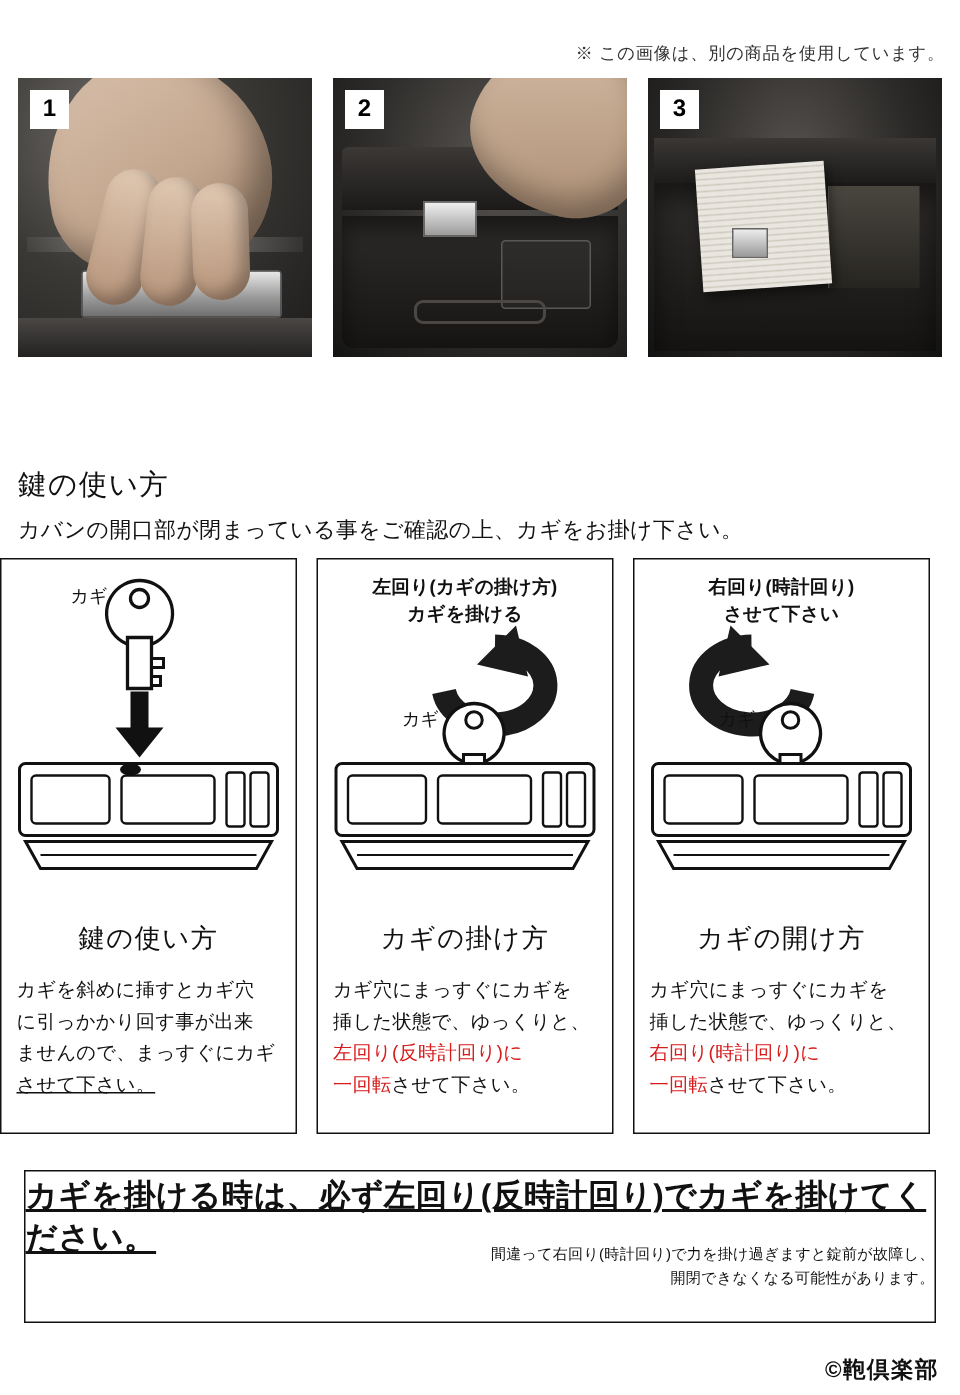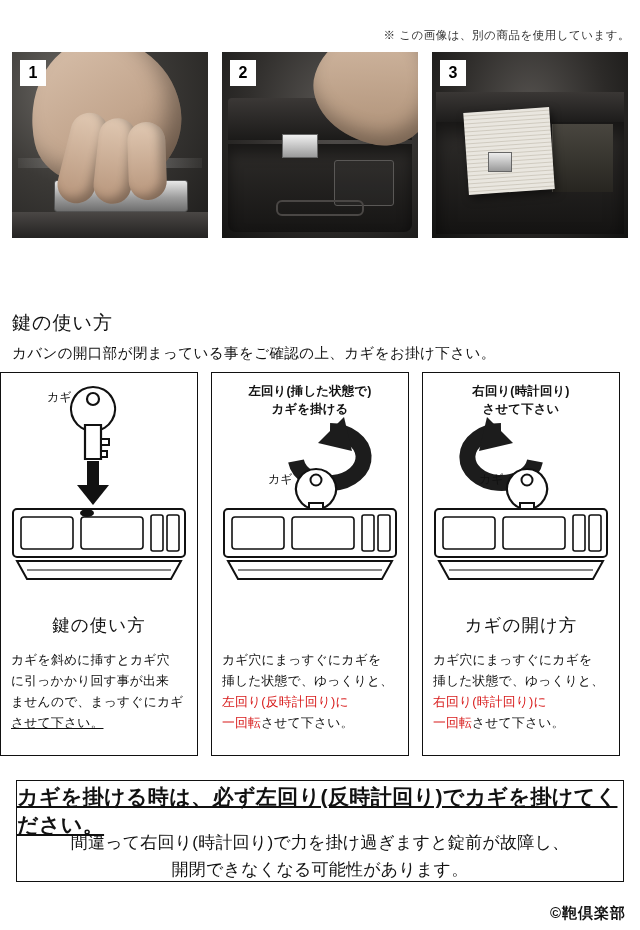--- a/index.html
+++ b/index.html
@@ -325,22 +325,22 @@
     font-size: 21px;
     font-weight: bold;
     letter-spacing: .4px;
     text-decoration: underline;
   }
   .warn .l2 {
     position: absolute;
     left: 0;
     top: 48px;
     width: 100%;
-    text-align: center;
-    font-size: 17px;
+    text-align: right;
+    font-size: 10px;
     line-height: 1.6;
     letter-spacing: .2px;
   }
   .copyright {
     position: absolute;
     right: 14px;
     top: 904px;
     font-size: 15px;
     font-weight: bold;
     letter-spacing: 1px;
@@ -431,21 +431,21 @@
       <div class="desc">
         <div>カギを斜めに挿すとカギ穴</div>
         <div>に引っかかり回す事が出来</div>
         <div>ませんので、まっすぐにカギ</div>
         <div class="underline-txt">させて下さい。</div>
       </div>
     </div>
 
     <div class="card">
       <div class="rot-label" style="top:10px;">
-        <span>左回り(挿した状態で)</span><br>
+        <span>左回り(カギの掛け方)</span><br>
         <span>カギを掛ける</span>
       </div>
       <div class="art">
         <svg width="196" height="238" viewBox="0 0 196 238">
 
           <g>
             <path d="M118 58 a34 26 0 1 1 -34 30" fill="none" stroke="#1c1c1c" stroke-width="16" stroke-linecap="butt"></path>
             <path d="M132 44 L140 78 L106 70 Z" fill="#1c1c1c"></path>
           </g>
 
@@ -461,20 +461,21 @@
             <rect x="12" y="136" width="172" height="48" rx="4" fill="#fff" stroke="#111" stroke-width="2"></rect>
             <rect x="20" y="144" width="52" height="32" rx="3" fill="#fff" stroke="#111" stroke-width="1.6"></rect>
             <rect x="80" y="144" width="62" height="32" rx="3" fill="#fff" stroke="#111" stroke-width="1.6"></rect>
             <rect x="150" y="142" width="12" height="36" rx="2" fill="#fff" stroke="#111" stroke-width="1.6"></rect>
             <rect x="166" y="142" width="12" height="36" rx="2" fill="#fff" stroke="#111" stroke-width="1.6"></rect>
             <path d="M16 188 L180 188 L170 206 L26 206 Z" fill="#fff" stroke="#111" stroke-width="2"></path>
             <line x1="26" y1="197" x2="170" y2="197" stroke="#111" stroke-width="1.2"></line>
           </g>
         </svg>
       </div>
+      <div class="cap">カギの掛け方</div>
       <div class="desc">
         <div>カギ穴にまっすぐにカギを</div>
         <div>挿した状態で、ゆっくりと、</div>
         <div class="red">左回り(反時計回り)に</div>
         <div><span class="red">一回転</span>させて下さい。</div>
       </div>
     </div>
 
     <div class="card">
       <div class="rot-label" style="top:10px;">

